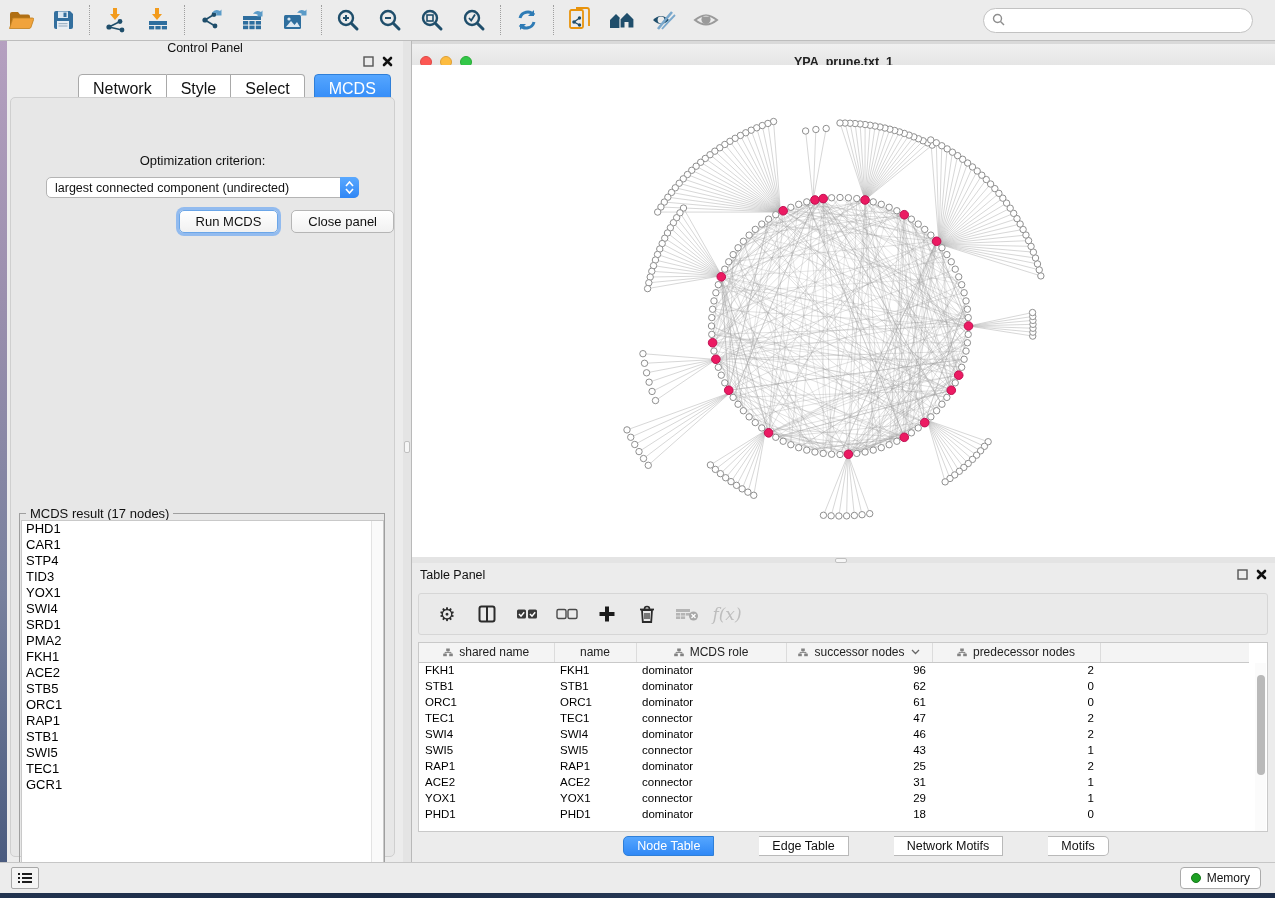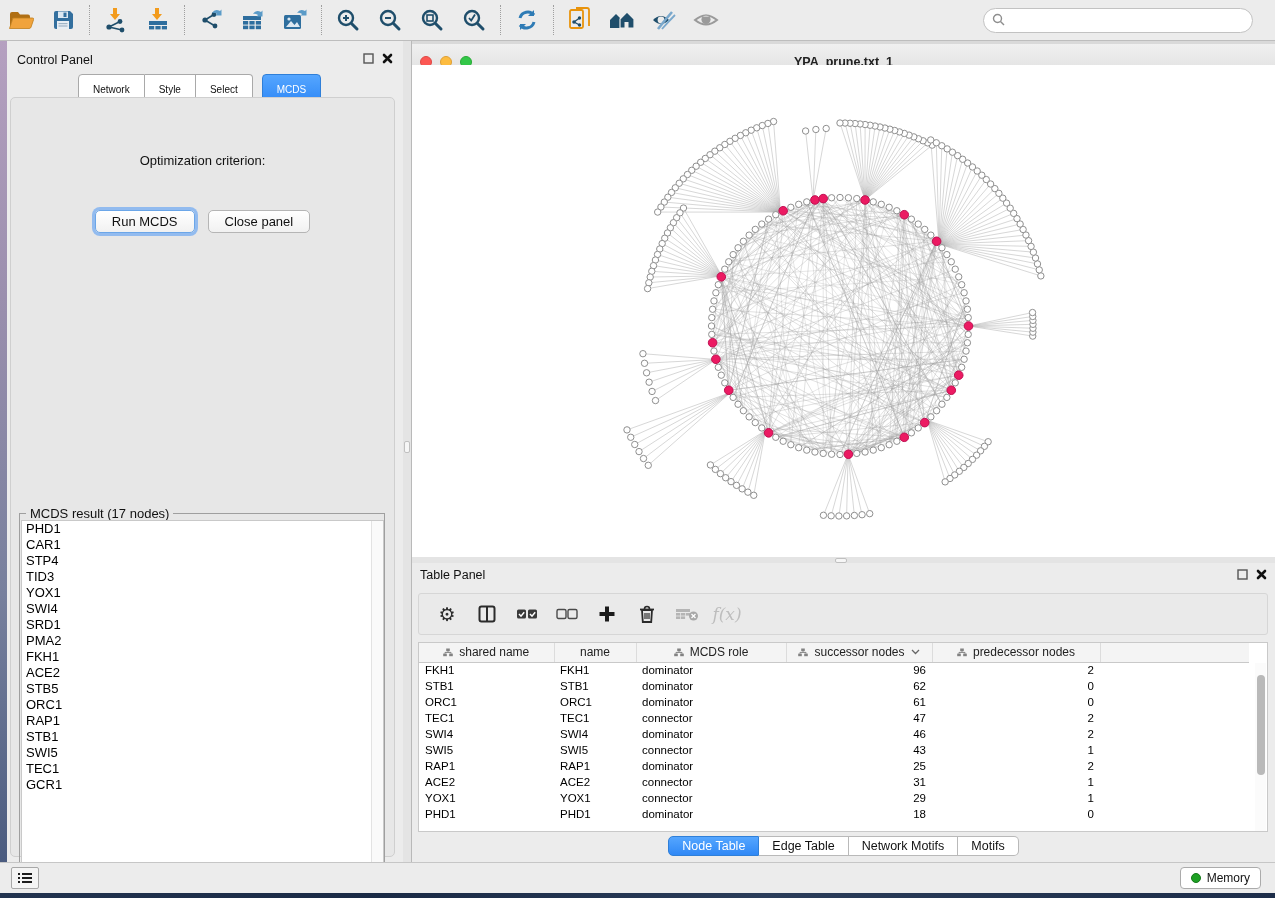--- a/index.html
+++ b/index.html
@@ -13,34 +13,34 @@
   .tb-sep { width:1px; height:30px; margin:0 5px; border-left:1px dotted #9f9f9f; }
   .search-wrap { position:absolute; right:22px; top:8px; width:270px; height:25px; background:#fff; border:1px solid #c2c2c2; border-radius:13px; display:flex; align-items:center; padding-left:8px; }
   .search-wrap input { border:none; outline:none; flex:1; font-size:12px; background:transparent; padding-left:5px; font-family:"Liberation Sans",sans-serif; }
 
   
   .left-strip { position:absolute; left:0; top:41px; width:7px; height:852px; background:linear-gradient(180deg,#b5a0c0 0%,#9b8fae 30%,#77809d 65%,#45577c 100%); }
   .bottom-strip { position:absolute; left:0; top:893px; width:1275px; height:5px; background:linear-gradient(90deg,#22334f,#1a2a45 30%,#2b3d5a 60%,#1d2d49); }
 
   
   .control-panel { position:absolute; left:7px; top:41px; width:396px; height:821px; background:#ececec; }
-  .cp-header { position:absolute; left:0; top:0; width:100%; height:26px; display:flex; align-items:flex-end; padding:0 10px; }
+  .cp-header { position:absolute; left:0; top:0; width:100%; height:26px; display:flex; align-items:center; padding:0 10px;flex-direction:column; }
   .cp-title { font-size:12.5px; color:#111; }
   .panel-header-btns { margin-left:auto; display:flex; gap:8px; align-items:center; }
   .cp-tabs { position:absolute; left:71px; top:33px; height:20px; display:flex; align-items:stretch; }
-  .cp-tab { background:#fff; border:1px solid #a9a9a9; border-left:none; padding:14px 14px; font-size:10px; display:flex; align-items:center; color:#111; }
+  .cp-tab { background:#fff; border:1px solid #a9a9a9; border-left:none; padding:14px 14px; font-size:16px; display:flex; align-items:center; color:#111; }
   .cp-tab.first { border-left:1px solid #a9a9a9; border-radius:4px 0 0 4px; }
   .cp-tab.last { border-radius:0 4px 4px 0; }
   .cp-tab.active { background:linear-gradient(180deg,#55a6ff,#2f88f6); border-color:#2f7fd8; color:#fff; margin-left:9px; border-radius:4px; border-left:1px solid #2f7fd8; }
   .cp-content { position:absolute; left:3px; top:56px; width:385px; height:760px; background:#e7e7e7; border:1px solid #cfcfcf; border-radius:5px; }
   .opt-label { position:absolute; left:0; top:55px; width:100%; text-align:center; font-size:13px; color:#111; }
   .dropdown { position:absolute; left:35px; top:79px; width:313px; height:21px; background:#fff; border:1px solid #b4b4b4; border-radius:5px; display:flex; align-items:center; }
   .dropdown .dd-text { flex:1; font-size:12.5px; padding-left:8px; color:#111; white-space:nowrap; }
   .dd-stepper { width:19px; height:21px; margin-right:-1px; background:linear-gradient(180deg,#5aa9ff,#2f86f5); border-radius:0 5px 5px 0; display:flex; flex-direction:column; align-items:center; justify-content:center; gap:1px; }
-  .btn-row { position:absolute; left:0; top:112px; width:100%; display:flex; justify-content:center; gap:13px; }
+  .btn-row { position:absolute; left:0; top:112px; width:100%; display:flex; justify-content:flex-end; gap:13px; }
   .push-btn { background:linear-gradient(180deg,#ffffff,#f1f1f1); border:1px solid #b5b5b5; border-radius:5px; font-size:13px; padding:3px 16px; color:#111; font-family:"Liberation Sans",sans-serif; }
   .push-btn.focused { box-shadow:0 0 0 3px rgba(77,151,245,.55); border-color:#6ba6e8; }
   .mcds-group { position:absolute; left:8px; top:415px; width:366px; height:367px; border:1px solid #9f9f9f; }
   .mcds-group-title { position:absolute; left:6px; top:-8px; background:#e7e7e7; padding:0 4px; font-size:13px; color:#111; }
   .mcds-list { position:absolute; left:1px; top:6px; width:363px; height:359px; background:#fff; border:1px solid #c9c9c9; overflow:hidden; }
   .mcds-scroll { position:absolute; right:0; top:0; width:12px; height:100%; background:#fafafa; border-left:1px solid #e3e3e3; }
   .list-item { font-size:13px; line-height:16px; padding-left:4px; color:#000; }
 
   
   .v-divider { position:absolute; left:403px; top:41px; width:9px; height:821px; background:#e4e4e4; border-right:1px solid #b9b9b9; }
@@ -66,21 +66,21 @@
   .fx { font-family:"DejaVu Serif",serif; font-style:italic; font-size:17px; color:#bdbdbd; }
   .node-table-wrap { position:absolute; left:6px; top:79px; width:850px; height:190px; background:#fff; border:1px solid #c9c9c9; overflow:hidden; }
   table.node-table { border-collapse:collapse; width:830px; table-layout:fixed; }
   table.node-table th { background:#f4f4f4; border-right:1px solid #dcdcdc; border-bottom:1px solid #c9c9c9; height:19px; font-weight:400; font-size:12px; color:#222; }
   table.node-table th .th-inner { display:flex; align-items:center; justify-content:center; gap:6px; }
   table.node-table td { font-size:11.5px; color:#000; height:16px; padding:0 6px; white-space:nowrap; }
   td.num { text-align:right; padding-right:14px; }
   .tbl-scroll { position:absolute; right:1px; top:20px; width:11px; height:168px; background:#fbfbfb; }
   .tbl-thumb { position:absolute; left:1.5px; top:12px; width:8px; height:100px; background:#b9b9b9; border-radius:4px; }
   .tp-tabs { position:absolute; left:0; top:273px; width:100%; display:flex; justify-content:center; }
-  .tp-tab { background:#fff; border:1px solid #b9b9b9; border-left:none; font-size:12.5px; padding:2px 13px; color:#111; height:20px; display:flex; align-items:center; }
+  .tp-tab { background:#fff; border:1px solid #b9b9b9; border-left:none; font-size:12.5px; padding:2px 13px; color:#111; height:20px; display:flex; align-items:center;margin-left:45px; }
   .tp-tab.first { border-left:1px solid #b9b9b9; border-radius:5px 0 0 5px; }
   .tp-tab.last { border-radius:0 5px 5px 0; }
   .tp-tab.active { background:linear-gradient(180deg,#55a6ff,#2f88f6); border-color:#2f7fd8; color:#fff; }
 
   
   .status-bar { position:absolute; left:0; top:862px; width:1275px; height:31px; background:#ececec; border-top:1px solid #c6c6c6; }
   .status-list-btn { position:absolute; left:11px; top:4px; width:28px; height:22px; background:#f4f4f4; border:1px solid #a8a8a8; border-radius:2px; display:flex; align-items:center; justify-content:center; }
   .memory-btn { position:absolute; right:14px; top:4px; height:22px; background:#fff; border:1px solid #ababab; border-radius:4px; display:flex; align-items:center; gap:6px; padding:0 10px; font-size:12px; color:#111; }
   .mem-dot { width:10px; height:10px; border-radius:50%; background:#1ea024; border:1px solid #157a1a; }
   .icon-x { stroke:#111; stroke-width:2.6; stroke-linecap:round; }
@@ -257,20 +257,31 @@
       </span>
     </div>
     <div class="cp-tabs">
       <div class="cp-tab first">Network</div>
       <div class="cp-tab">Style</div>
       <div class="cp-tab last">Select</div>
       <div class="cp-tab active">MCDS</div>
     </div>
     <div class="cp-content">
       <div class="opt-label">Optimization criterion:</div>
+      <div class="dropdown">
+        <span class="dd-text">largest connected component (undirected)</span>
+        <span class="dd-stepper">
+          <svg width="9" height="6" viewBox="0 0 9 6">
+              <path d="M1 5 L4.5 1 L8 5" fill="none" stroke="#fff" stroke-width="1.6"></path>
+            </svg>
+          <svg width="9" height="6" viewBox="0 0 9 6">
+              <path d="M1 1 L4.5 5 L8 1" fill="none" stroke="#fff" stroke-width="1.6"></path>
+            </svg>
+        </span>
+      </div>
       <div class="btn-row">
         <button class="push-btn focused">Run MCDS</button>
         <button class="push-btn">Close panel</button>
       </div>
       <div class="mcds-group">
         <div class="mcds-group-title">MCDS result (17 nodes)</div>
         <div class="mcds-list">
           <div class="mcds-scroll"></div>
         <div class="list-item">PHD1</div>
             <div class="list-item">CAR1</div>

